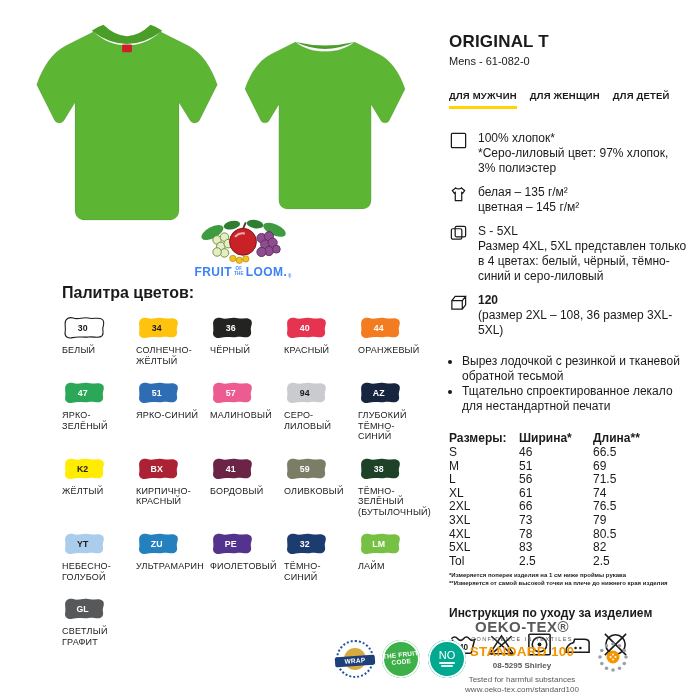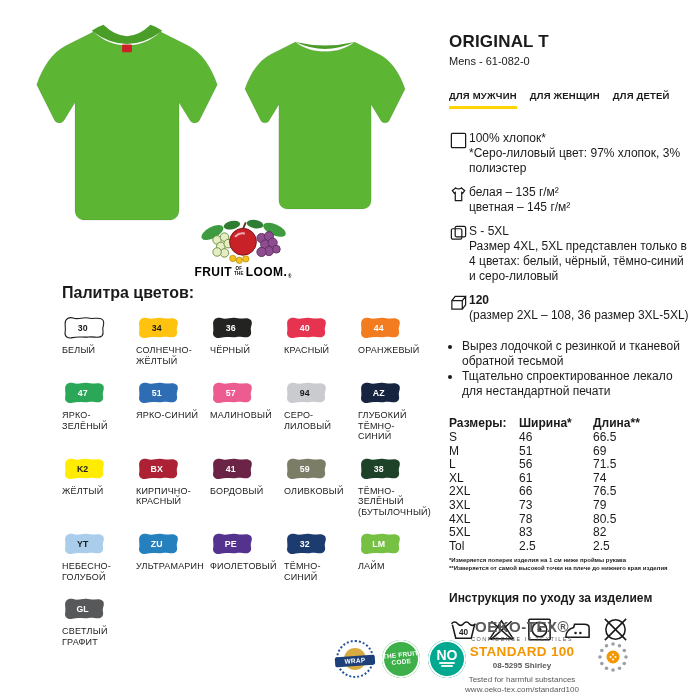--- a/index.html
+++ b/index.html
@@ -5,21 +5,21 @@
   html,body{margin:0;padding:0;background:#fff;}
   .sheet{position:relative;width:700px;height:700px;background:#ffffff;overflow:hidden;
          font-family:"Liberation Sans",sans-serif;color:#1a1a1a;}
 
   
   .tshirt-front{position:absolute;left:28px;top:18px;width:198px;height:208px;}
   .tshirt-back{position:absolute;left:238px;top:28px;width:174px;height:188px;}
 
   .fotl{position:absolute;left:186px;top:214px;width:114px;text-align:center;}
   .fotl svg{width:100px;height:50px;display:block;margin:0 auto;}
-  .fotl-text{display:flex;align-items:center;justify-content:center;color:#000000;font-weight:700;margin-top:1px;}
+  .fotl-text{display:flex;align-items:center;justify-content:center;color:#3b82f6;font-weight:700;margin-top:1px;}
   .fotl-text .big{font-size:12px;letter-spacing:.4px;}
   .fotl-text .stack{display:flex;flex-direction:column;font-size:4.5px;line-height:4.6px;margin:0 2px;letter-spacing:.3px;}
   .fotl-text .reg{font-size:4.5px;align-self:flex-end;margin-left:1px;}
 
   .palette{position:absolute;left:62px;top:284px;width:380px;}
   .palette-title{font-size:16px;font-weight:700;margin:0 0 12px 0;}
   .swatch-grid{display:grid;grid-template-columns:repeat(5,74px);row-gap:13px;}
   .swatch{display:flex;flex-direction:column;}
   .swatch svg{width:44px;height:27px;}
   .swatch-label{font-size:9px;line-height:10.5px;margin-top:4px;letter-spacing:.2px;width:68px;}
@@ -27,21 +27,21 @@
   
   .right-col{position:absolute;left:449px;top:32px;width:240px;}
   .title{font-size:17px;font-weight:700;margin:0;letter-spacing:.2px;}
   .subtitle{font-size:11px;margin:3px 0 0 0;}
 
   .tabs{display:flex;gap:13px;margin-top:23px;font-size:9.5px;font-weight:700;letter-spacing:.2px;}
   .tab{padding-bottom:5px;border-bottom:3px solid transparent;cursor:pointer;white-space:nowrap;}
   .tab.active{border-bottom-color:var(--accent);text-align:center;}
 
   .specs{margin-top:22px;}
-  .spec-row{display:flex;margin-bottom:9px;font-size:12px;line-height:15px;}
+  .spec-row{display:flex;gap:9px;margin-bottom:9px;font-size:12px;line-height:15px;}
   .spec-icon{flex:0 0 20px;}
   .spec-icon svg{width:19px;height:19px;stroke:#1a1a1a;fill:none;stroke-width:1.3;}
   .spec-text .b{font-weight:700;}
 
   .bullets{margin:16px 0 0 0;padding-left:13px;font-size:12px;line-height:15px;}
   .bullets li{margin:0;}
 
   .size-table{margin-top:17px;border-collapse:collapse;font-size:12px;}
   .size-table th{text-align:left;font-weight:700;padding:0 8px 1px 0;}
   .size-table td{padding:0;line-height:13.6px;}
@@ -58,21 +58,21 @@
   
   .badges{position:absolute;left:336px;top:640px;display:flex;gap:8px;align-items:center;}
   .badge{width:38px;height:38px;border-radius:50%;position:relative;flex:0 0 auto;}
   .badge-wrap{background:#fff;border:2px dotted #24549c;box-sizing:border-box;}
   .badge-wrap .globe{position:absolute;left:6px;top:6px;right:6px;bottom:6px;border-radius:50%;background:#d7ab3f;}
   .badge-wrap .banner{position:absolute;left:-3px;right:-3px;top:14px;height:10px;background:#1d3f7a;
       color:#fff;font-size:6.5px;font-weight:700;text-align:center;line-height:10px;border-radius:2px;transform:rotate(-4deg);letter-spacing:.3px;}
   .badge-fruit{background:#3eb049;box-shadow:inset 0 0 0 2px #fff,inset 0 0 0 3px #3eb049;display:flex;align-items:center;justify-content:center;}
   .badge-fruit .txt{color:#fff;font-size:6.5px;line-height:6.8px;font-weight:700;text-align:center;transform:rotate(-6deg);letter-spacing:.2px;}
   .badge-no{background:#00a98f;box-shadow:inset 0 0 0 2px #fff,inset 0 0 0 3px #00a98f;display:flex;flex-direction:column;align-items:center;justify-content:center;}
-  .badge-no .txt{color:#fff;font-size:14px;font-weight:700;line-height:9px;}
+  .badge-no .txt{color:#fff;font-size:11px;font-weight:400;line-height:9px;}
   .badge-no .bar{width:16px;height:2px;background:#fff;border-radius:1px;margin-top:1.5px;opacity:.9;}
 
   .oeko{position:absolute;left:446px;top:618px;width:152px;text-align:center;color:#58595b;}
   .oeko-title{font-size:15px;font-weight:700;letter-spacing:.5px;}
   .oeko-sub{font-size:5.5px;letter-spacing:1.4px;margin-top:1px;}
   .oeko-std{font-size:13.5px;font-weight:700;color:var(--oeko);margin-top:2px;letter-spacing:.3px;}
   .oeko-cert{font-size:8px;font-weight:700;margin-top:2px;}
   .oeko-tested{font-size:8px;margin-top:5px;}
   .oeko-url{font-size:8px;margin-top:1px;}
   .oeko-flower{position:absolute;right:-32px;top:22px;width:34px;height:36px;}

